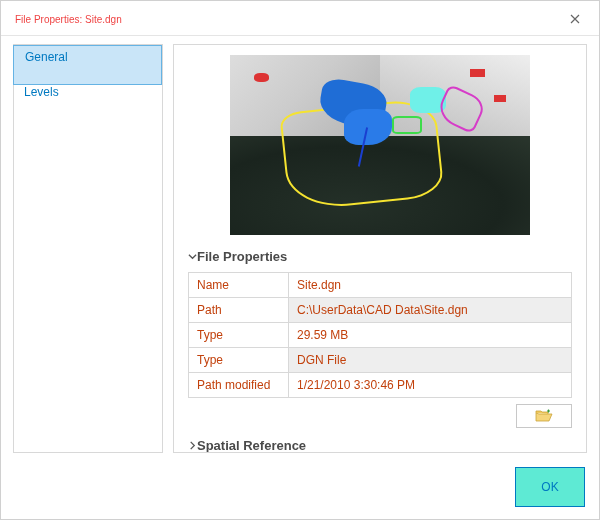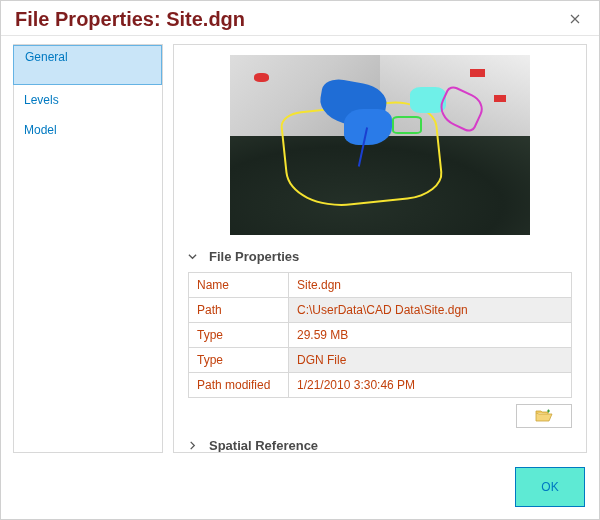--- a/index.html
+++ b/index.html
@@ -18,23 +18,23 @@
     flex-direction: column;
   }
   .titlebar {
     display: flex;
     align-items: center;
     justify-content: space-between;
     padding: 6px 10px 4px 14px;
     border-bottom: 1px solid #e5e5e5;
   }
   .titlebar-title {
-    color: #7f1d1d;
-    font-size: 20px;
-    font-weight: 700;
+    color: #ef4444;
+    font-size: 10px;
+    font-weight: 400;
   }
   .close-btn {
     width: 28px;
     height: 24px;
     display: flex;
     align-items: center;
     justify-content: center;
     color: #666;
     cursor: pointer;
   }
@@ -46,21 +46,21 @@
     gap: 10px;
     overflow: hidden;
   }
   .sidebar {
     width: 150px;
     border: 1px solid #d8d8d8;
     background: #fff;
     padding-top: 1px;
   }
   .sidebar-item {
-    padding: 8px 10px;
+    padding: 0 10px;
     color: #0079c1;
     cursor: pointer;
   }
   .sidebar-item.active {
     background: #c9e5f8;
     border: 1px solid #65b3e4;
     margin: -1px 0 0 -1px;
     padding: 4px 10px 20px 11px;
   }
   .main {
@@ -91,21 +91,21 @@
   .red2  { left:80%; top:8%; width:5%; height:4%; background:#d33; }
   .red3  { left:88%; top:22%; width:4%; height:4%; background:#d33; }
   .grn   { left:54%; top:34%; width:10%; height:10%; border:2px solid #3ddc4a; border-radius:20%; }
   .bline { left:44%; top:40%; width:2px; height:22%; background:#1a3fd0; transform: rotate(12deg);}
   .section {
     margin-top: 6px;
   }
   .section-head {
     display: flex;
     align-items: center;
-    gap: 12px;
+    gap: 0;
     font-weight: 600;
     font-size: 13px;
     color: #4a4a4a;
     cursor: pointer;
     padding: 4px 0;
   }
   .section-head svg { width: 9px; height: 9px; }
   .prop-table {
     width: 100%;
     border-collapse: collapse;
@@ -171,21 +171,20 @@
           <path d="M1 1 L9 9 M9 1 L1 9" stroke="#666" stroke-width="1.2" fill="none"></path>
         </svg>
     </div>
   </div>
 
   <div class="body">
 
     <div class="sidebar">
       <div class="sidebar-item active"><span>General</span></div>
       <div class="sidebar-item"><span>Levels</span></div>
-      <div class="sidebar-item"><span>Model</span></div>
     </div>
 
     <div class="main">
 
       <div class="thumb">
         <div class="terrain1"></div>
           <div class="terrain2"></div>
           <div class="dark"></div>
         <div class="poly ypoly"></div>
         <div class="poly blue1"></div>

